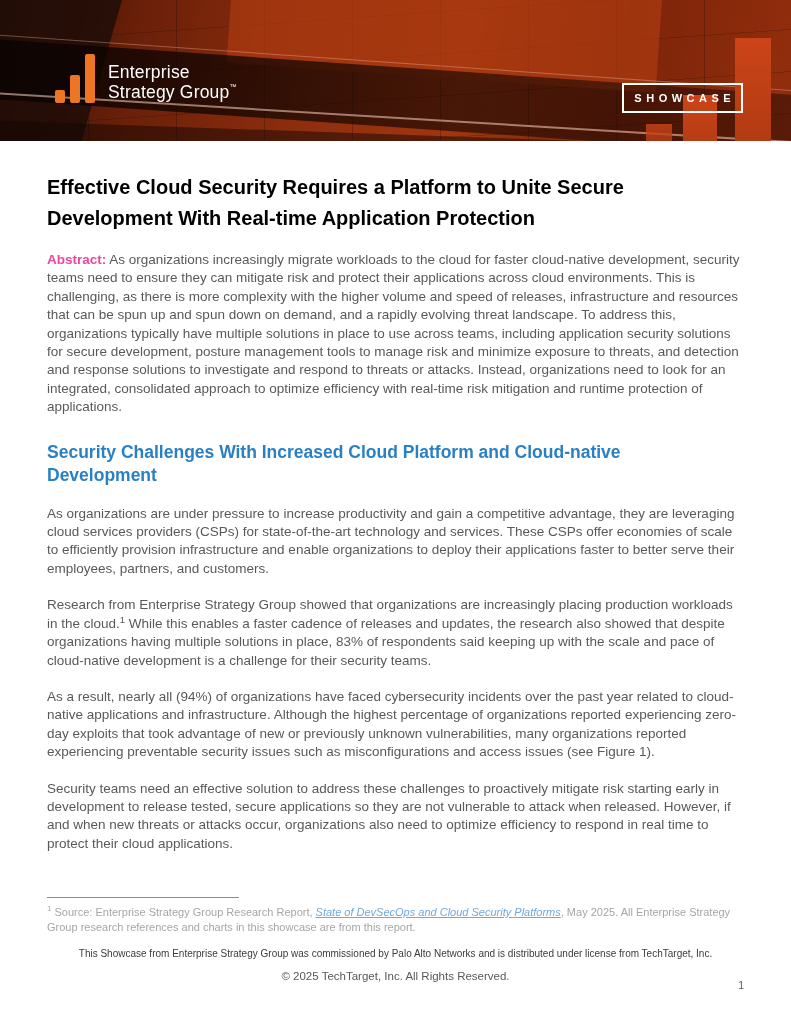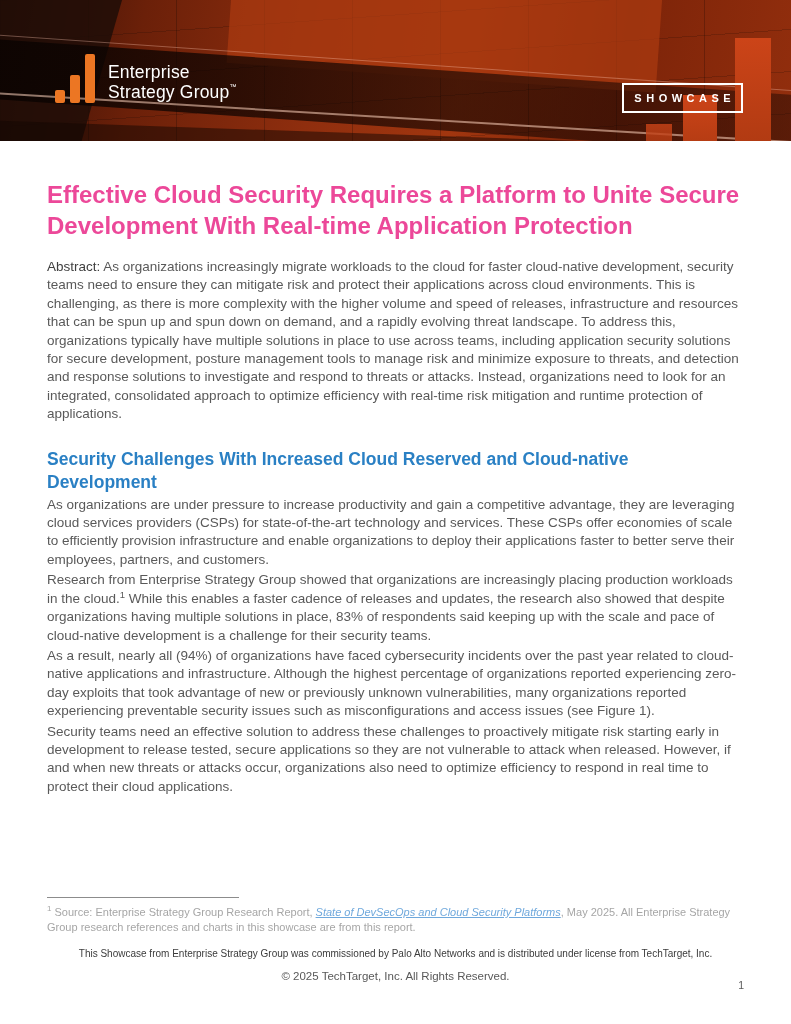--- a/index.html
+++ b/index.html
@@ -75,27 +75,27 @@
     position: absolute; left: 622px; top: 57px; width: 121px; height: 30px;
     border: 2px solid #ffffff; color: #ffffff;
     font-size: 11px; font-weight: 700; letter-spacing: 4.5px; text-indent: 4.5px;
     display: flex; align-items: center; justify-content: center; margin-top: 26px;
   }
 
   
   .content { padding: 23px 47px 0 47px; }
   .date { font-size: 12.5px; color: #595959; letter-spacing: .2px; }
   .title {
-    margin-top: 15px; font-size: 24px; font-weight: 700; color: #ec4899;
+    margin-top: 8px; font-size: 20px; font-weight: 700; color: #000000;
     line-height: 31px; max-width: 700px;
   }
   .byline { margin-top: 7px; font-size: 13.5px; color: #404040; }
-  .body { margin-top: 2px; font-size: 13.5px; color: #595959; line-height: 18.4px; }
+  .body { margin-top: 18px; font-size: 13.5px; color: #595959; line-height: 18.4px; }
   .abstract { margin-top: 17px; }
-  .abstract-label { color: #404040; font-weight: 400; }
+  .abstract-label { color: #ec4899; font-weight: 700; }
   .section-heading {
     margin-top: 24px; font-size: 17.5px; font-weight: 700; color: #2a80c4;
     line-height: 23px; max-width: 650px;
   }
   sup.ref { font-size: 9.5px; vertical-align: super; line-height: 0; }
 
   
   .footer { position: absolute; left: 47px; right: 47px; top: 897px; }
   .footnote-rule { width: 192px; border-top: 1px solid #8c8c8c; margin-bottom: 7px; }
   .footnote { font-size: 11px; color: #a6a6a6; line-height: 14.5px; }
@@ -138,21 +138,21 @@
   </header>
 
   <main class="content">
     <h1 class="title">Effective Cloud Security Requires a Platform to Unite Secure Development With Real-time Application Protection</h1>
 
     <p class="body abstract">
       <span class="abstract-label">Abstract:</span>
       <span>As organizations increasingly migrate workloads to the cloud for faster cloud-native development, security teams need to ensure they can mitigate risk and protect their applications across cloud environments. This is challenging, as there is more complexity with the higher volume and speed of releases, infrastructure and resources that can be spun up and spun down on demand, and a rapidly evolving threat landscape. To address this, organizations typically have multiple solutions in place to use across teams, including application security solutions for secure development, posture management tools to manage risk and minimize exposure to threats, and detection and response solutions to investigate and respond to threats or attacks. Instead, organizations need to look for an integrated, consolidated approach to optimize efficiency with real-time risk mitigation and runtime protection of applications.</span>
     </p>
 
-    <h2 class="section-heading">Security Challenges With Increased Cloud Reserved and Cloud-native Development</h2>
+    <h2 class="section-heading">Security Challenges With Increased Cloud Platform and Cloud-native Development</h2>
 
     <p class="body">As organizations are under pressure to increase productivity and gain a competitive advantage, they are leveraging cloud services providers (CSPs) for state-of-the-art technology and services. These CSPs offer economies of scale to efficiently provision infrastructure and enable organizations to deploy their applications faster to better serve their employees, partners, and customers.</p>
 
     <p class="body"><span>Research from Enterprise Strategy Group showed that organizations are increasingly placing production workloads in the cloud.</span><sup class="ref">1</sup><span> While this enables a faster cadence of releases and updates, the research also showed that despite organizations having multiple solutions in place, 83% of respondents said keeping up with the scale and pace of cloud-native development is a challenge for their security teams.</span></p>
 
     <p class="body">As a result, nearly all (94%) of organizations have faced cybersecurity incidents over the past year related to cloud-native applications and infrastructure. Although the highest percentage of organizations reported experiencing zero-day exploits that took advantage of new or previously unknown vulnerabilities, many organizations reported experiencing preventable security issues such as misconfigurations and access issues (see Figure 1).</p>
 
     <p class="body">Security teams need an effective solution to address these challenges to proactively mitigate risk starting early in development to release tested, secure applications so they are not vulnerable to attack when released. However, if and when new threats or attacks occur, organizations also need to optimize efficiency to respond in real time to protect their cloud applications.</p>
   </main>
 

